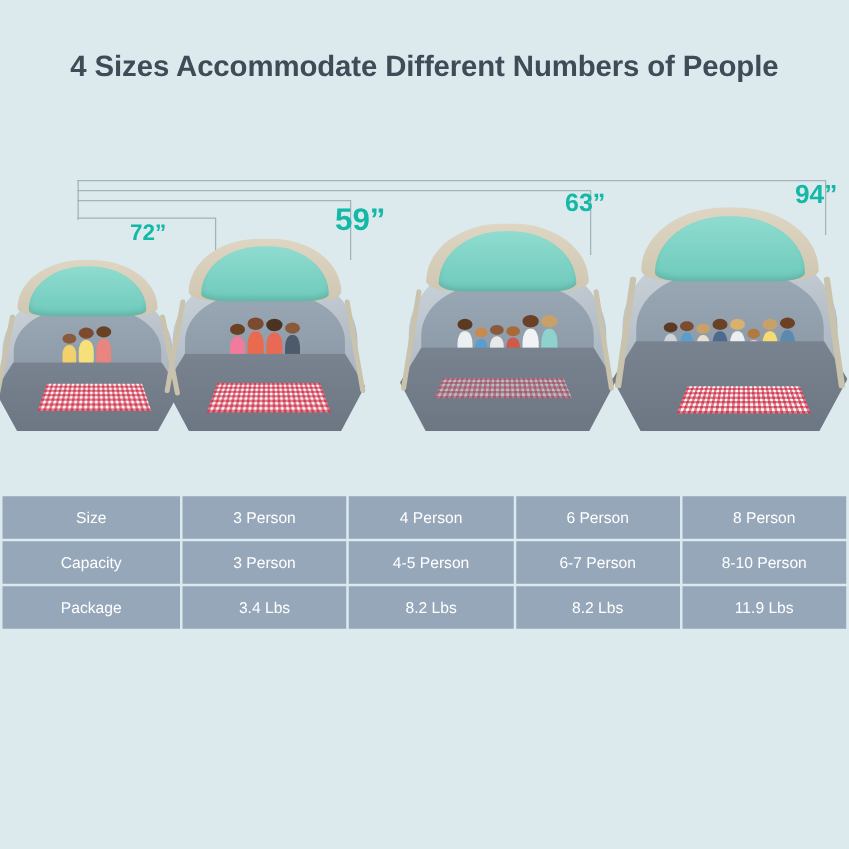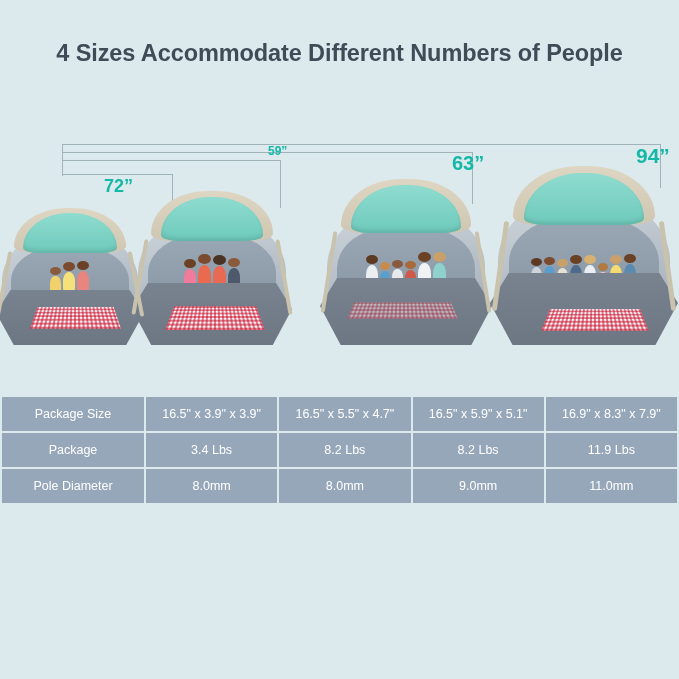--- a/index.html
+++ b/index.html
@@ -273,21 +273,21 @@
         </div>
         <div class="person-fig" style="width:12px;">
           <div class="p-head" style="height:9px;background:#8a5a3c;"></div>
           <div class="p-body" style="height:21px;background:#4d5a6b;"></div>
         </div>
       </div>
       <div class="floor"></div>
       <div class="mat" style="left:24%; bottom:10%; width:56%; height:26px;"></div>
     </div>
   </div>
-  <div class="measure" style="left:268px; top:14px; font-size:12px;">59”</div>
+  <div class="measure" style="left:268px; top:32px; font-size:25px;">59”</div>
 
   <div class="tent" style="left:320px; width:172px; height:160px;">
     <div class="tent-body">
       <div class="canopy-rim"></div>
       <div class="shell"></div>
       <div class="canopy"></div>
       <div class="shell-inner"></div>
       <div class="pole" style="left:7px; top:46px; width:4px; height:82px; transform:rotate(9deg);"></div>
       <div class="pole" style="right:7px; top:46px; width:4px; height:82px; transform:rotate(-9deg);"></div>
       <div class="people" style="left:12%; bottom:36%; width:76%; height:40px;">
@@ -374,34 +374,34 @@
 <div class="captions">
   <div class="caption" style="left:10px; width:120px;">3 Person</div>
   <div class="caption" style="left:160px; width:120px;">4 Person</div>
   <div class="caption" style="left:332px; width:120px;">6 Person</div>
   <div class="caption" style="left:516px; width:120px;">8 Person</div>
 </div>
 
 <table class="spec-table">
   <tbody>
     <tr>
-      <td class="label-col">Package Size</td>
-      <td>16.5" x 3.9" x 3.9"</td>
-      <td>16.5" x 5.5" x 4.7"</td>
-      <td>16.5" x 5.9" x 5.1"</td>
-      <td>16.9" x 8.3" x 7.9"</td>
+      <td class="label-col">Size</td>
+      <td>3 Person</td>
+      <td>4 Person</td>
+      <td>6 Person</td>
+      <td>8 Person</td>
+    </tr>
+    <tr>
+      <td class="label-col">Capacity</td>
+      <td>3 Person</td>
+      <td>4-5 Person</td>
+      <td>6-7 Person</td>
+      <td>8-10 Person</td>
     </tr>
     <tr>
       <td class="label-col">Package</td>
       <td>3.4 Lbs</td>
       <td>8.2 Lbs</td>
       <td>8.2 Lbs</td>
       <td>11.9 Lbs</td>
     </tr>
-    <tr>
-      <td class="label-col">Pole Diameter</td>
-      <td>8.0mm</td>
-      <td>8.0mm</td>
-      <td>9.0mm</td>
-      <td>11.0mm</td>
-    </tr>
   </tbody>
 </table>
 
 </body></html>

